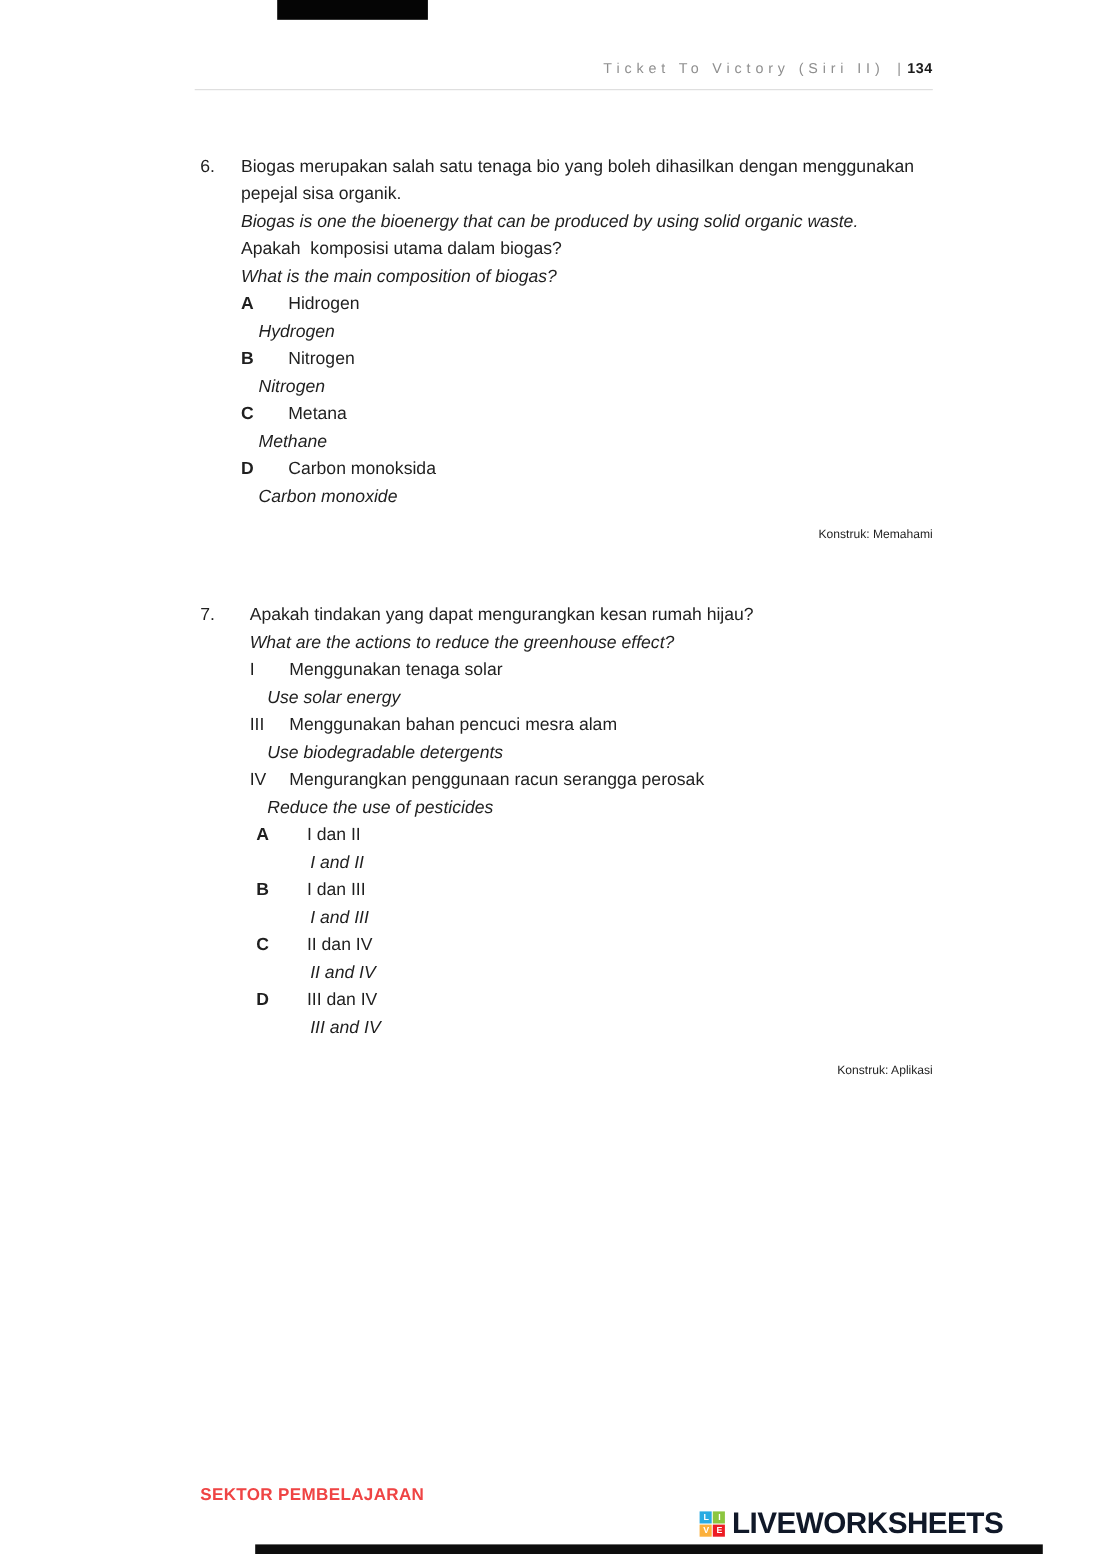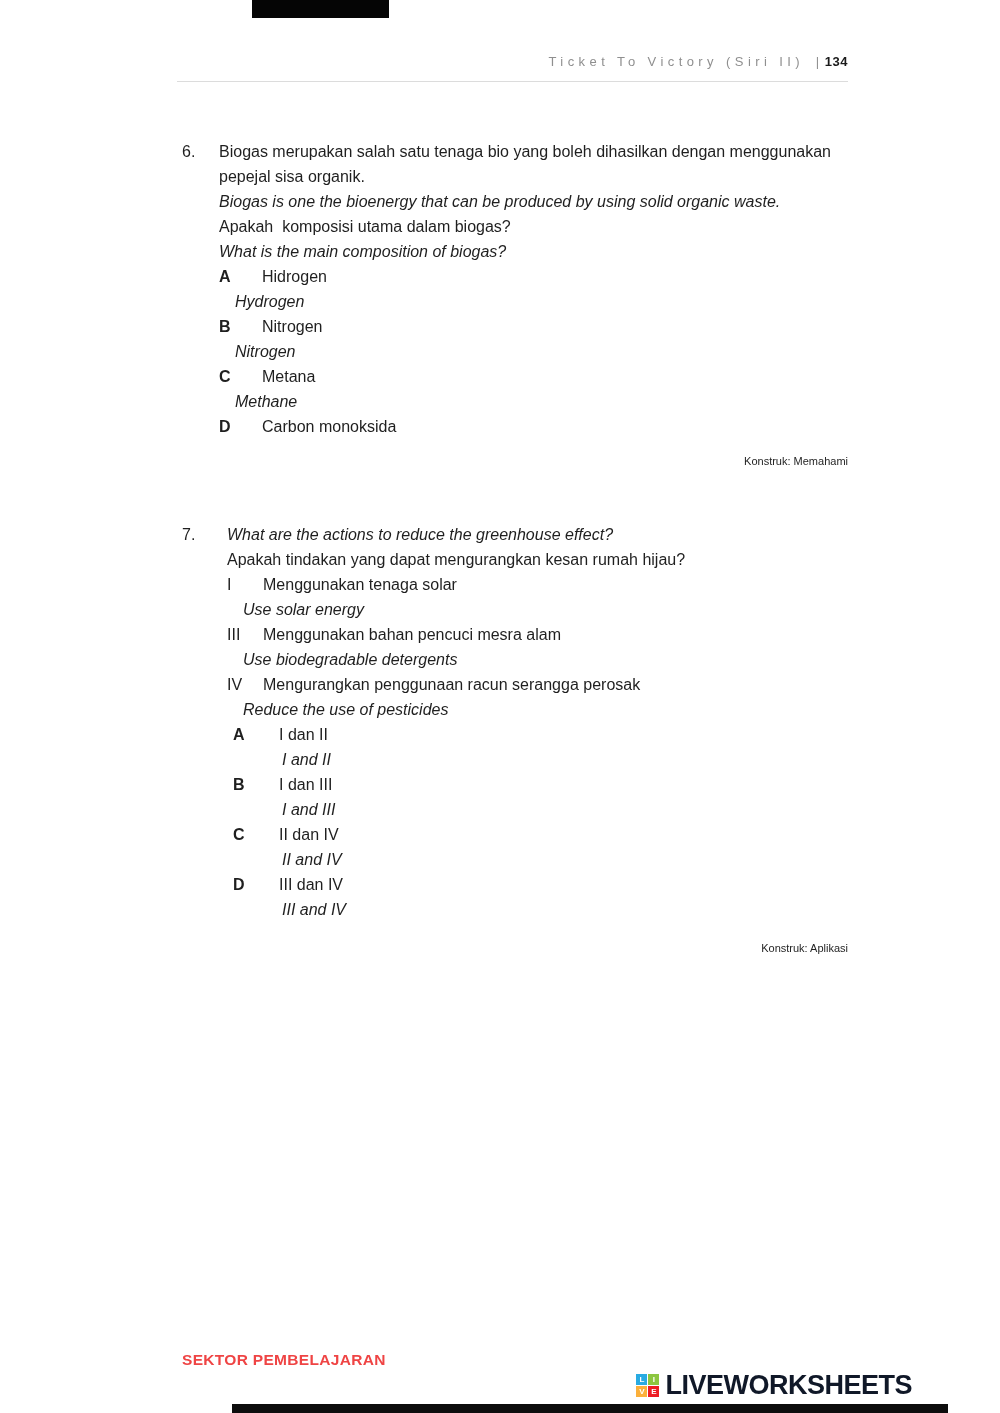--- a/index.html
+++ b/index.html
@@ -121,31 +121,32 @@
             <span class="opt-label">C</span>
             <span>Metana</span>
           </div>
           <div class="opt-en">Methane</div>
         </div>
         <div class="opt">
           <div class="opt-row">
             <span class="opt-label">D</span>
             <span>Carbon monoksida</span>
           </div>
+          <div class="opt-en">Carbon monoxide</div>
         </div>
       </div>
     </div>
 
     <div class="konstruk konstruk-1">Konstruk: Memahami</div>
 
     <div class="question q7">
       <div class="qnum">7.</div>
       <div class="qbody">
+        <div class="stem">Apakah tindakan yang dapat mengurangkan kesan rumah hijau?</div>
         <div class="stem em">What are the actions to reduce the greenhouse effect?</div>
-        <div class="stem">Apakah tindakan yang dapat mengurangkan kesan rumah hijau?</div>
 
         <div>
           <div class="statement-row">
             <span class="st-numeral">I</span>
             <span>Menggunakan tenaga solar</span>
           </div>
           <div class="st-en">Use solar energy</div>
         </div>
         <div>
           <div class="statement-row">

